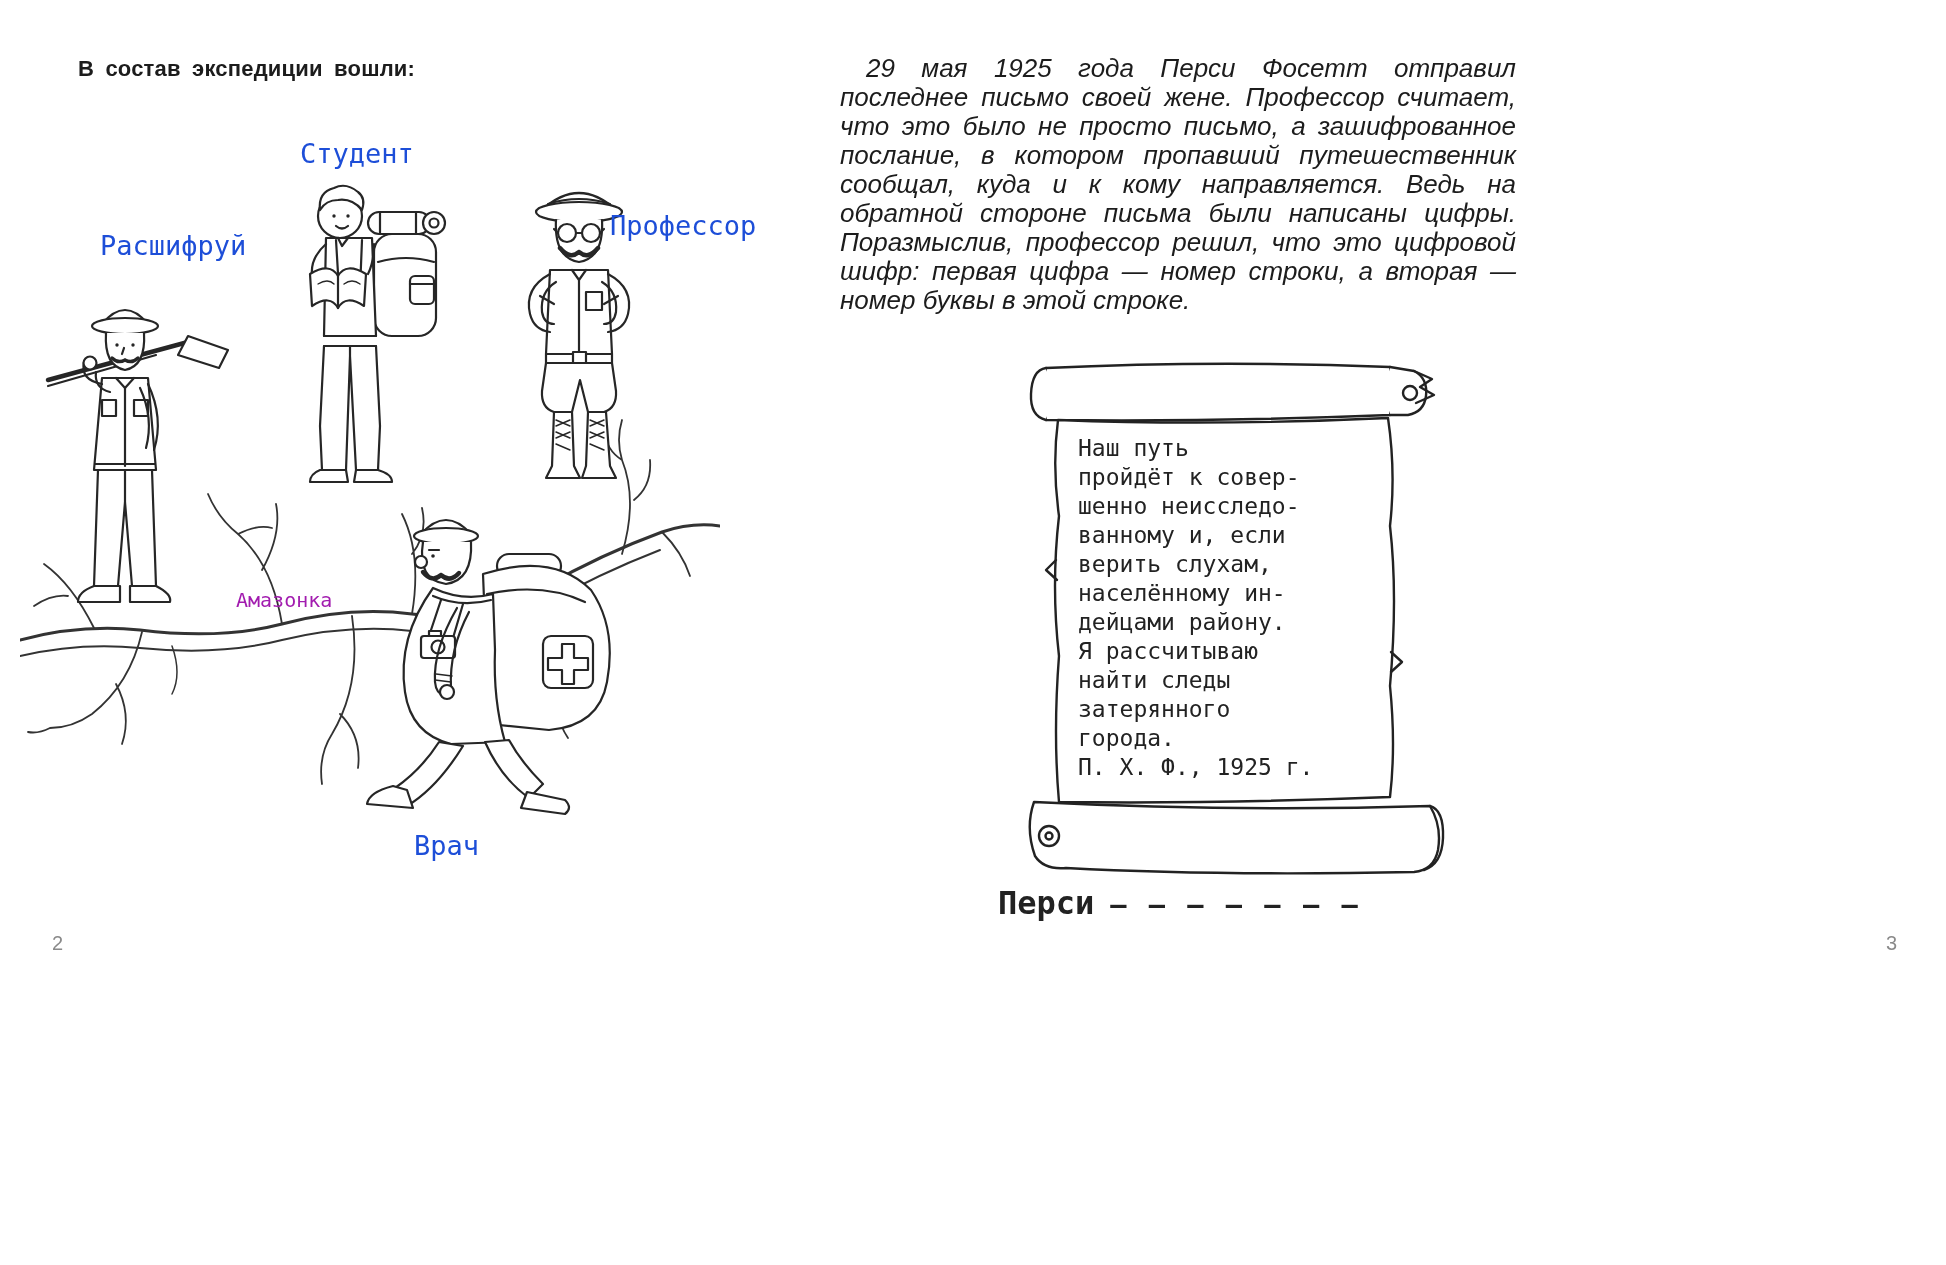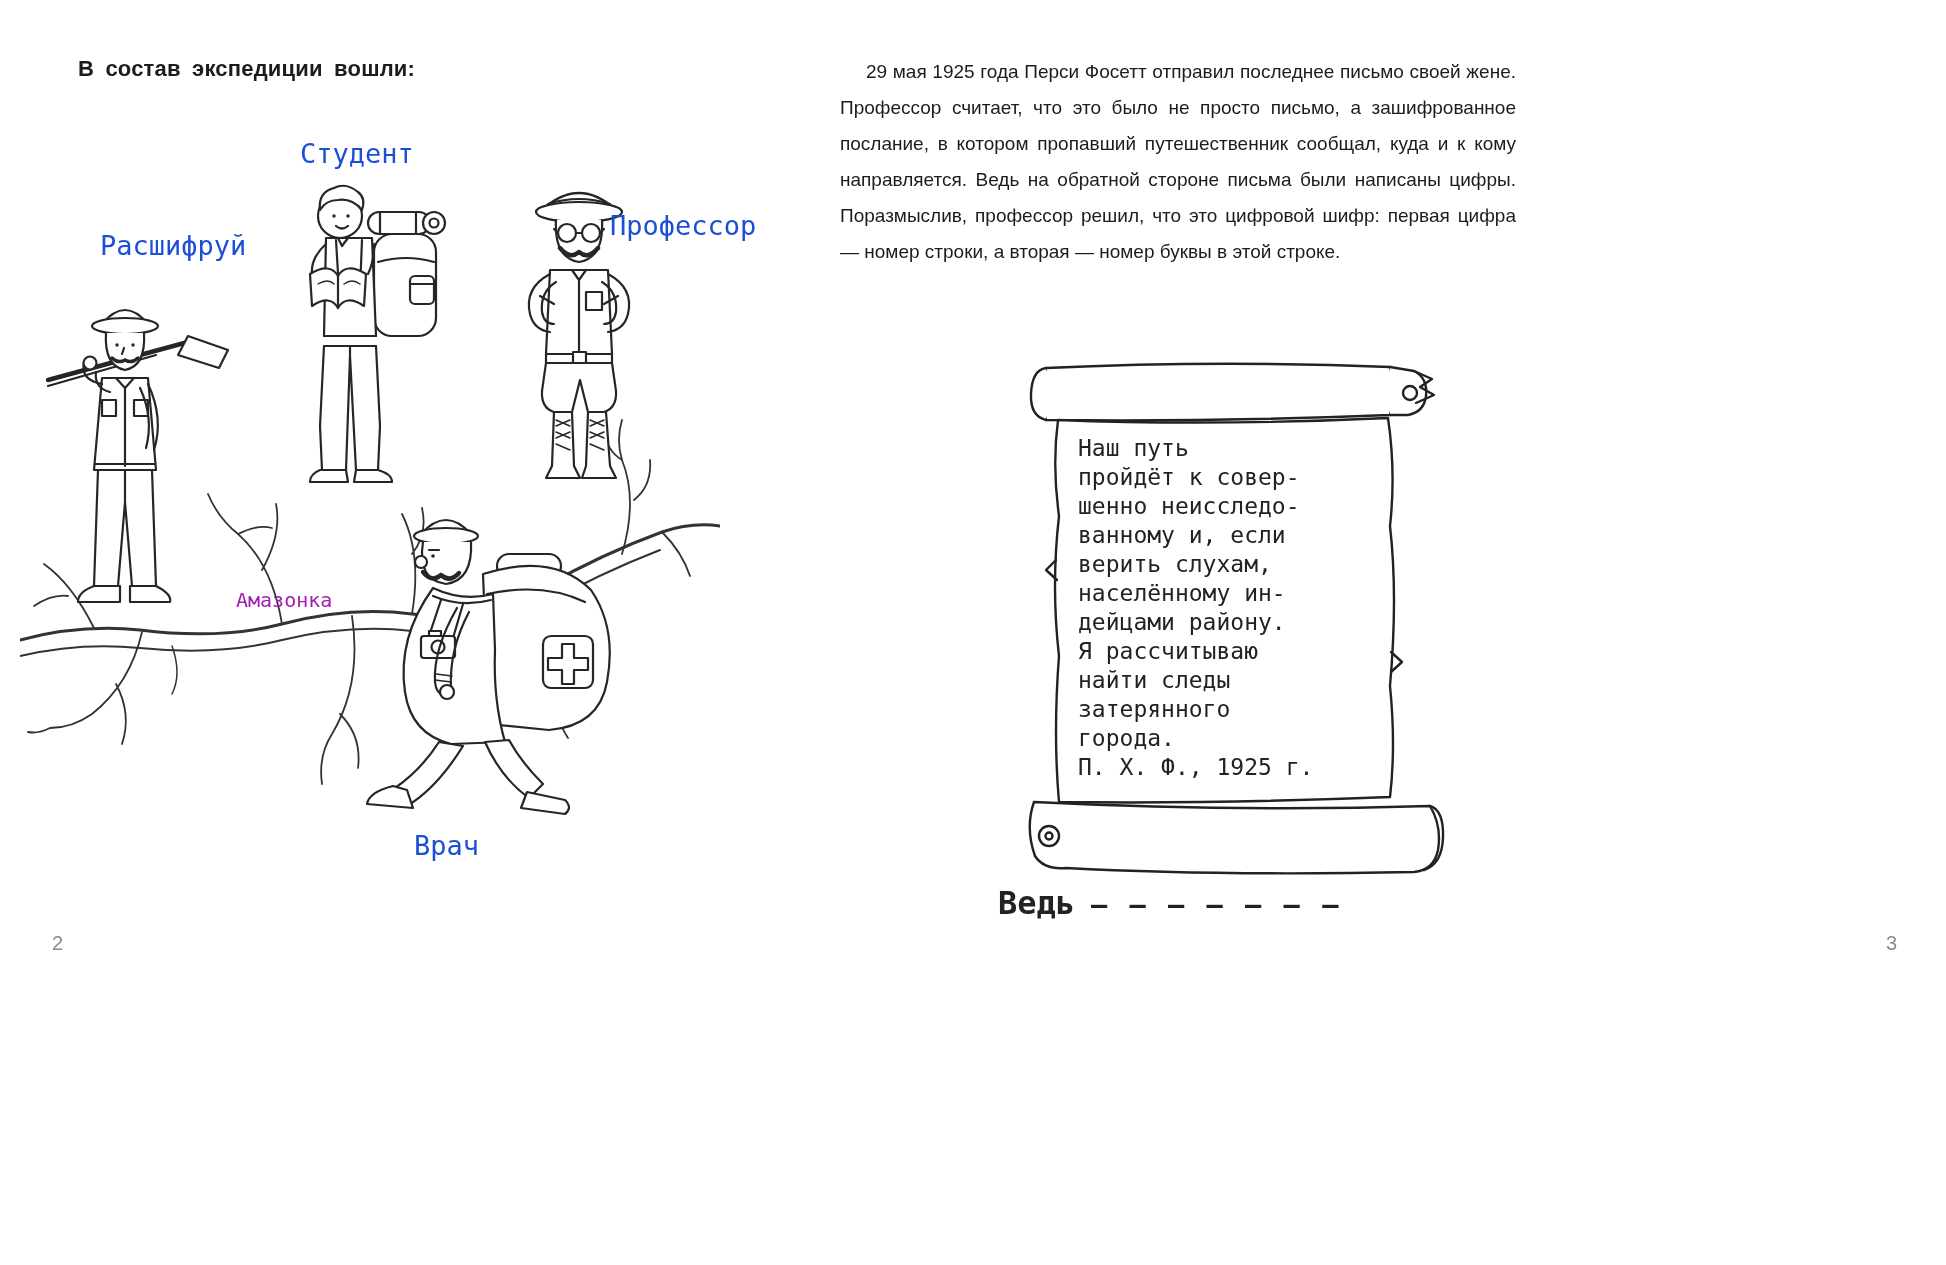--- a/index.html
+++ b/index.html
@@ -19,21 +19,21 @@
     font-size:22px;font-weight:bold;word-spacing:5px;letter-spacing:.2px;
   }
   .char-label{font-size:27px;color:#1d4ed8;}
   .river-label{font-size:20px;color:#a21caf;}
   .figure{stroke:#262626;fill:none;stroke-width:2.2;stroke-linecap:round;stroke-linejoin:round;}
   .figure .fw{fill:#ffffff;}
   .river-net path{stroke:#333;fill:none;stroke-linecap:round;stroke-linejoin:round;}
   
   .right-text{
     left:840px;top:54px;width:676px;
-    font-size:19px;line-height:36px;text-align:justify;
+    font-size:26px;line-height:29px;text-align:justify;font-style:italic;
   }
   .right-text p{margin:0 0 11px 0;text-indent:26px;}
   .right-text p.bold{font-weight:bold;}
   .scroll-wrap{left:1016px;top:354px;width:445px;height:532px;}
   .scroll-art{stroke:#222;stroke-width:2.4;fill:none;stroke-linecap:round;stroke-linejoin:round;}
   .scroll-art .fw{fill:#ffffff;}
   .scroll-line{font-family:"DejaVu Sans Mono",monospace;font-size:23px;fill:#222;}
   .answer{left:998px;top:884px;display:flex;align-items:baseline;}
   .answer-label{font-size:32px;font-weight:bold;color:#222;}
   .answer-blanks{font-size:27px;letter-spacing:3px;margin-left:16px;color:#222;font-weight:bold;}
@@ -217,20 +217,20 @@
           <text class="scroll-line" x="62" y="305">Я рассчитываю</text>
           <text class="scroll-line" x="62" y="334">найти следы</text>
           <text class="scroll-line" x="62" y="363">затерянного</text>
           <text class="scroll-line" x="62" y="392">города.</text>
           <text class="scroll-line" x="62" y="421">П. Х. Ф., 1925 г.</text>
         </g>
       </svg>
     </div>
 
     <div class="abs answer">
-      <span class="hand answer-label">Ведь</span>
+      <span class="hand answer-label">Перси</span>
       <span class="hand answer-blanks">— — — — — — —</span>
     </div>
 
     <div class="abs pagenum" style="left:1886px;top:932px;">3</div>
   </div>
 
 </div>
 
 </body></html>

